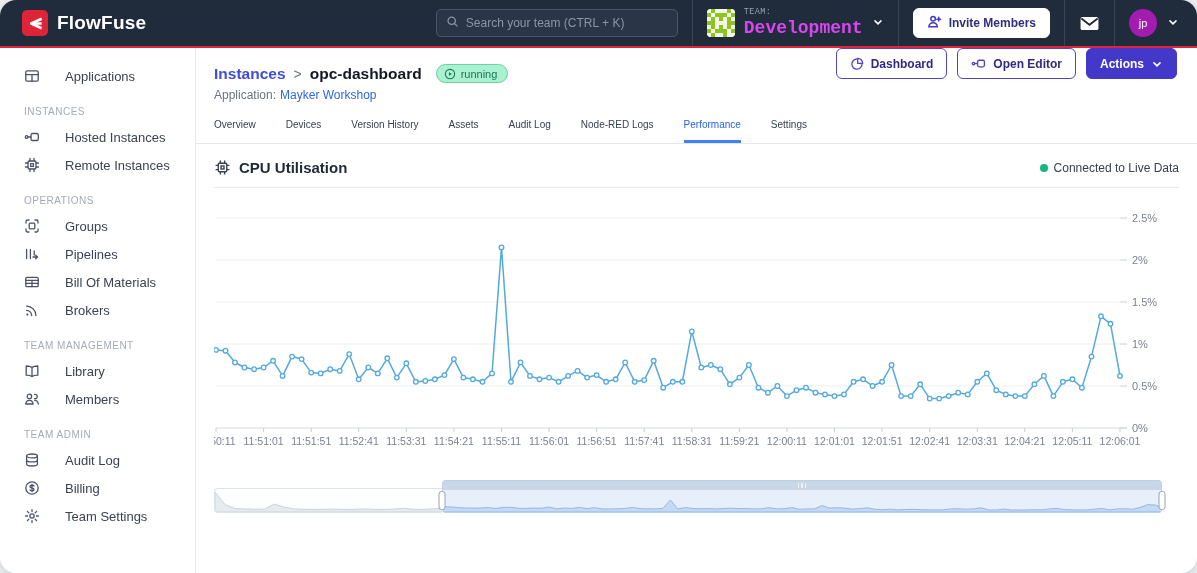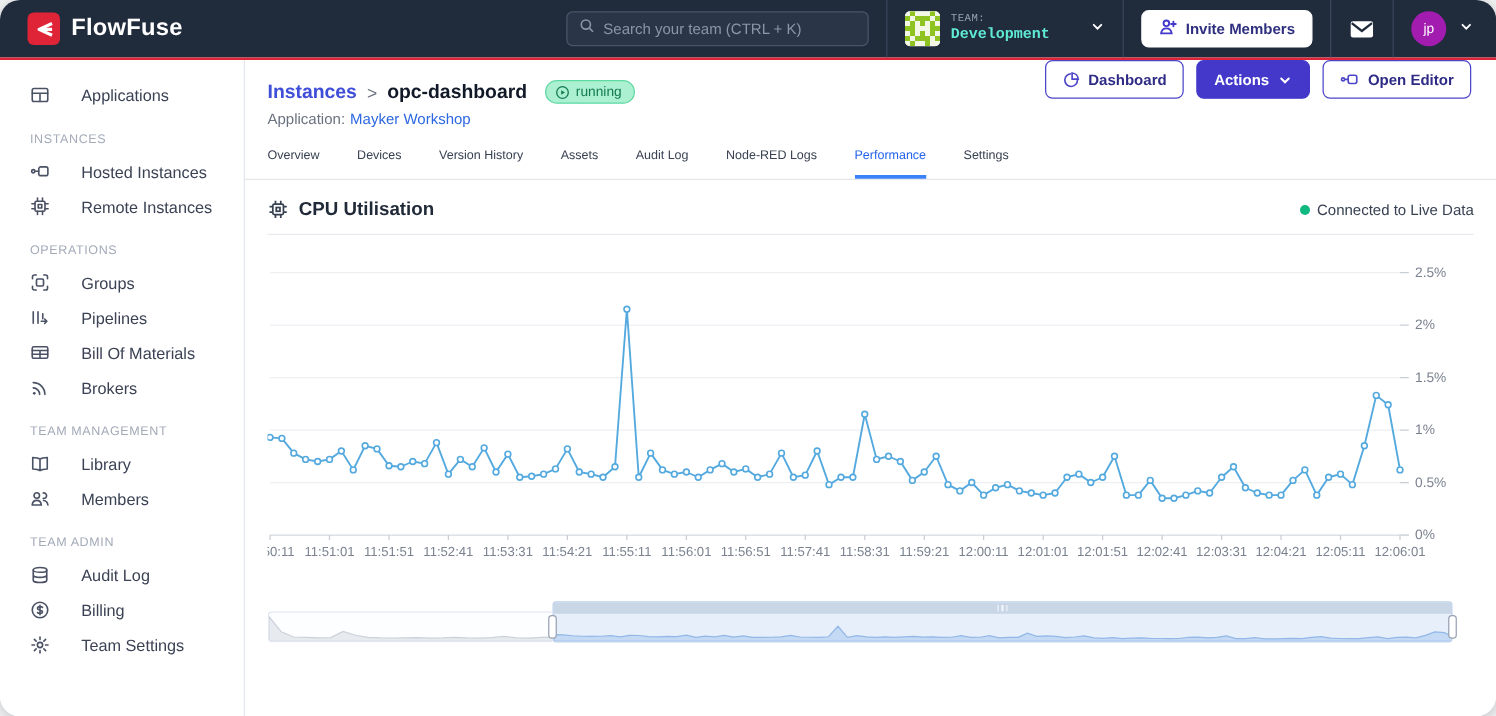--- a/index.html
+++ b/index.html
@@ -14,21 +14,21 @@
   .brand-text { color:#fff; font-size:19px; font-weight:bold; letter-spacing:.2px; }
   .nav-search { margin-left:auto; display:flex; align-items:center; gap:7px; width:242px; height:28px; background:#2a3648; border:1px solid #4a5568; border-radius:5px; padding:0 9px; }
   .nav-search svg { flex:0 0 auto; }
   .nav-search input { background:transparent; border:none; outline:none; color:#cfd6e0; font-size:12px; width:100%; font-family:"Liberation Sans",sans-serif; }
   .nav-search input::placeholder { color:#8b95a5; }
   .nav-divider { width:1px; height:46px; background:#39455a; margin:0 14px; flex:0 0 auto; }
   .team-selector { display:flex; align-items:center; gap:9px; cursor:pointer; min-width:160px; }
   .team-avatar { width:28px; height:28px; border-radius:4px; overflow:hidden; background:#fff; display:block; }
   .team-texts { display:flex; flex-direction:column; line-height:1.15;font-family:Liberation Mono, monospace; }
   .team-label { color:#97a1b2; font-size:8.5px; letter-spacing:.4px; }
-  .team-name { color:#5eead4; font-size:12px; font-weight:bold; }
+  .team-name { color:#d946ef; font-size:18px; font-weight:bold; }
   .team-selector .chev { margin-left:auto; }
   .invite-btn { display:flex; align-items:center; gap:7px; background:#fff; border:1px solid #fff; border-radius:6px; height:30px; padding:0 13px; cursor:pointer; font-family:"Liberation Sans",sans-serif; }
   .invite-btn span.lbl { color:#2e2f7f; font-size:12px; font-weight:bold; }
   .mail-wrap { cursor:pointer; display:flex; align-items:center; }
   .user-menu { display:flex; align-items:center; gap:10px; cursor:pointer; }
   .user-avatar { width:28px; height:28px; border-radius:50%; background:#a21caf; color:#fff; font-size:11px; font-weight:normal; display:flex; align-items:center; justify-content:center; }
 
   
   .body-row { flex:1; display:flex; min-height:0; }
   .sidebar { width:196px; flex:0 0 auto; border-right:1px solid #e3e6ea; padding-top:14px; background:#fff; }
@@ -320,37 +320,37 @@
         <div class="header-buttons">
           <button class="hbtn">
             <span class="ic">
               <svg width="14" height="14" viewBox="0 0 16 16" fill="none" stroke="currentColor" stroke-width="1.5">
                   <path d="M13.7 8A5.8 5.8 0 1 1 8 2.3"></path>
                   <path d="M8.8 1.6a6 6 0 0 1 5.6 5.6H8.8z"></path>
                 </svg>
             </span>
             <span>Dashboard</span>
           </button>
-          <button class="hbtn solid">
-            <span>Actions</span>
-            <span class="ic">
-              <svg width="12" height="12" viewBox="0 0 16 16" fill="none" stroke="currentColor" stroke-width="2.2" stroke-linecap="round">
-                  <path d="M4 6.5 8 10.5 12 6.5"></path>
-                </svg>
-            </span>
-          </button>
           <button class="hbtn">
             <span class="ic">
               <svg width="15" height="15" viewBox="0 0 16 16" fill="none" stroke="currentColor" stroke-width="1.4">
                   <rect x="7" y="4.5" width="7.3" height="7" rx="1.6"></rect>
                   <circle cx="2.6" cy="8" r="1.3"></circle>
                   <path d="M3.9 8h3.1"></path>
                 </svg>
             </span>
             <span>Open Editor</span>
+          </button>
+          <button class="hbtn solid">
+            <span>Actions</span>
+            <span class="ic">
+              <svg width="12" height="12" viewBox="0 0 16 16" fill="none" stroke="currentColor" stroke-width="2.2" stroke-linecap="round">
+                  <path d="M4 6.5 8 10.5 12 6.5"></path>
+                </svg>
+            </span>
           </button>
         </div>
       </div>
 
       <div class="tabs" id="tabs">
           <div class="tab">Overview</div>
           <div class="tab">Devices</div>
           <div class="tab">Version History</div>
           <div class="tab">Assets</div>
           <div class="tab">Audit Log</div>

